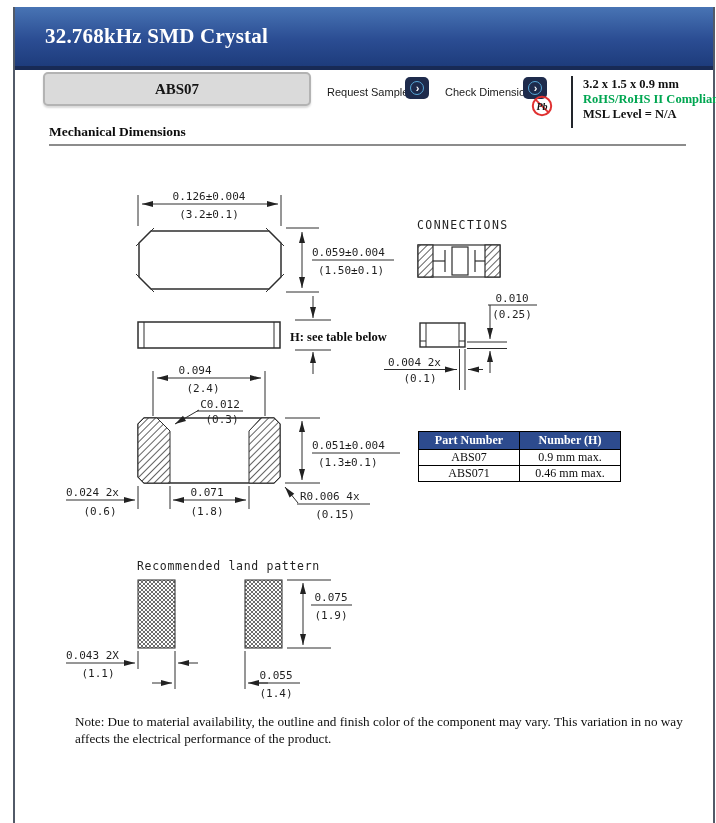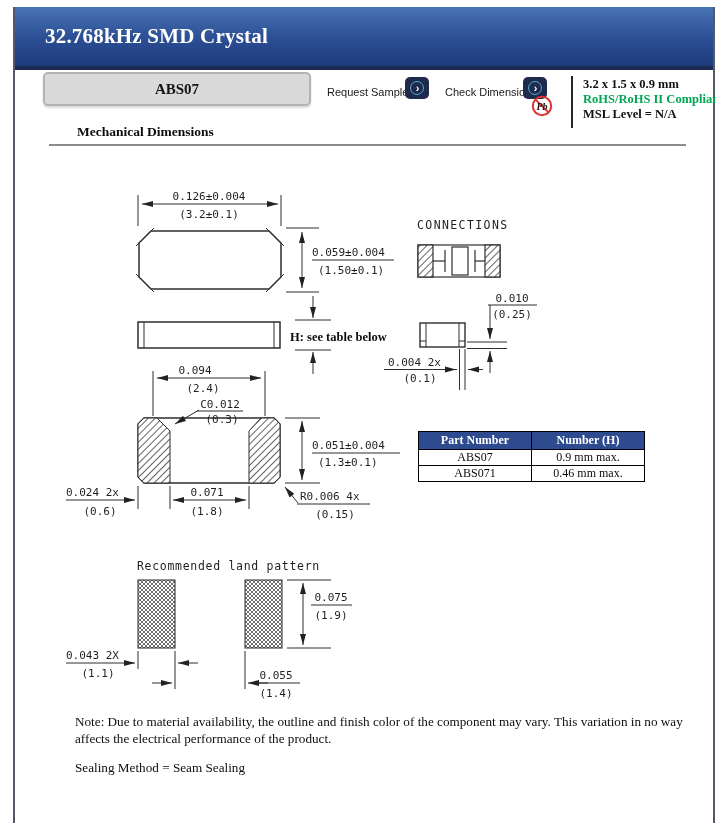--- a/index.html
+++ b/index.html
@@ -21,32 +21,32 @@
   .iconbtn{position:absolute;top:70px;width:24px;height:22px;background:#1e2b4c;border-radius:5px;
            display:flex;align-items:center;justify-content:center;cursor:pointer;}
   .iconbtn .circ{width:14px;height:14px;border:1.5px solid #57a7d8;border-radius:50%;
            display:flex;align-items:center;justify-content:center;box-sizing:border-box;
            color:#fff;font-size:11px;line-height:10px;font-weight:bold;padding-left:1px;}
   .pbwrap{position:absolute;left:516px;top:88px;width:22px;height:22px;font-style:italic;}
   .vdivider{position:absolute;left:556px;top:69px;height:52px;border-left:2px solid #22252b;}
   .infoblock{position:absolute;left:568px;top:70px;font-family:"Liberation Serif",serif;
              font-weight:bold;font-size:12.5px;line-height:15px;white-space:nowrap;}
   .sectitle{position:absolute;left:34px;top:117px;font-family:"Liberation Serif",serif;
-            font-weight:bold;font-size:13.5px;color:#0c0c0c;margin-left:28px;}
+            font-weight:bold;font-size:13.5px;color:#0c0c0c;}
   .secrule{position:absolute;left:34px;top:137px;width:637px;height:2px;background:#8c8c8c;}
   svg.draw{position:absolute;left:0;top:0;pointer-events:none;}
   svg.draw line,svg.draw path.ln,svg.draw rect.ln{stroke:#2e2e2e;}
   .dimtxt{font-family:"DejaVu Sans Mono",monospace;font-size:11px;fill:#1f1f1f;}
   .captxt{font-family:"DejaVu Sans Mono",monospace;font-size:11.5px;fill:#1f1f1f;letter-spacing:1.4px;}
   .landtxt{font-family:"DejaVu Sans Mono",monospace;font-size:11.5px;fill:#1f1f1f;letter-spacing:0.7px;}
   .sertxt{font-family:"Liberation Serif",serif;font-weight:bold;font-size:12.5px;fill:#0d0d0d;}
   .htable{position:absolute;left:418px;top:431px;border-collapse:collapse;
           font-family:"Liberation Serif",serif;font-size:12px;}
   .htable th{background:#2d4b8e;color:#fff;font-weight:bold;border:1.5px solid #000;
-             width:100px;height:17px;padding:0 6px;}
+             width:100px;height:17px;padding:0 0;}
   .htable td{border:1.5px solid #000;text-align:center;height:14px;padding:0 2px;color:#0b0b0b;}
   .notes{position:absolute;left:75px;width:624px;font-family:"Liberation Serif",serif;
          font-weight:normal;font-size:13.2px;line-height:17px;color:#0d0d0d;}
 </style>
 </head>
 <body>
 
 <div class="screen">
   <div class="page">
 
@@ -262,14 +262,13 @@
       <td>0.9 mm max.</td>
     </tr>
     <tr>
       <td>ABS071</td>
       <td>0.46 mm max.</td>
     </tr>
   </tbody>
     </table>
 
   <div class="notes" style="top:713px;">Note: Due to material availability, the outline and finish color of the component may vary. This variation in no way affects the electrical performance of the product.</div>
-  <div class="notes" style="top:759px;">Sealing Method = Seam Sealing</div>
 </div>
 
 </body></html>

